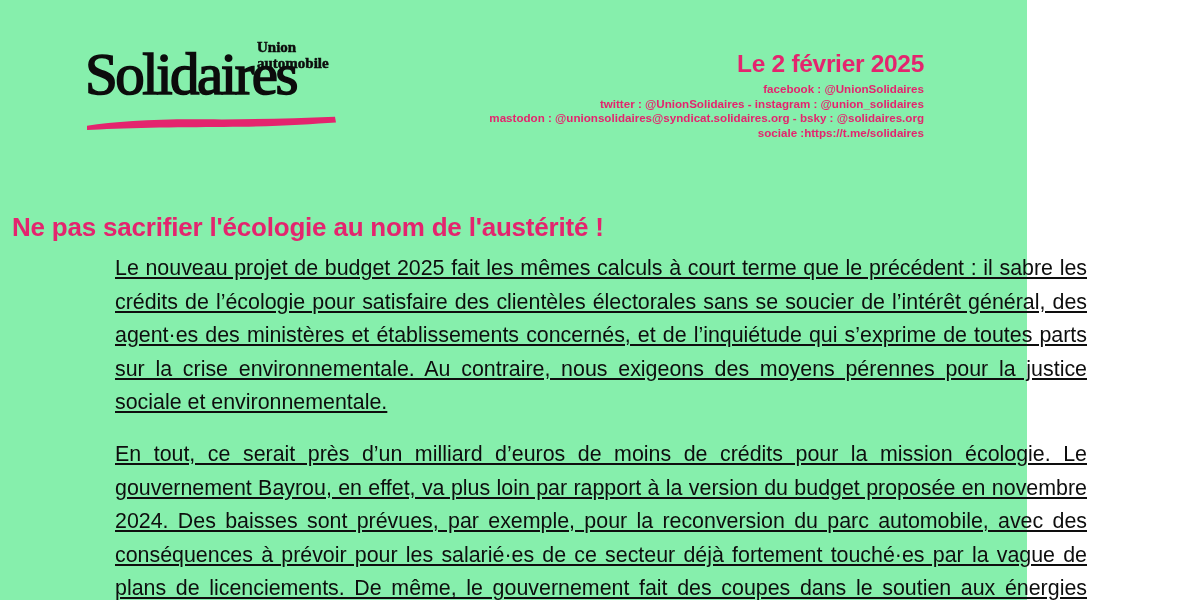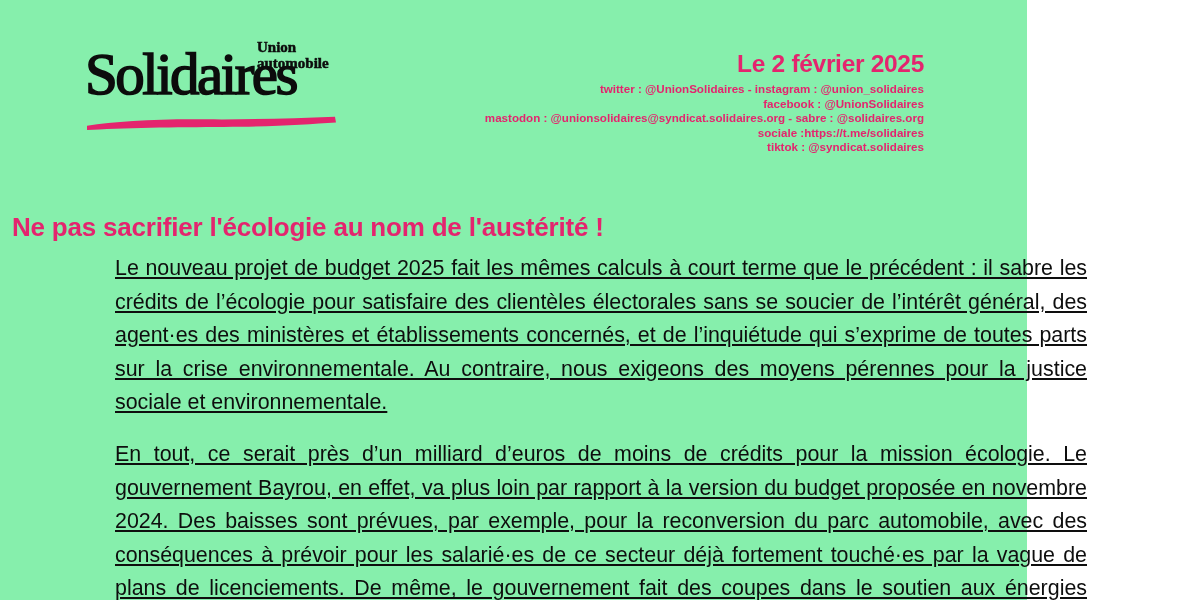--- a/index.html
+++ b/index.html
@@ -62,25 +62,24 @@
     <div class="logo-word">Solidaires</div>
     <svg class="logo-brush" viewBox="0 0 250 16" preserveAspectRatio="none" aria-hidden="true">
       <path d="M2,11 C30,7 70,4.5 120,5 C165,5.4 205,4 248,2.5 L249,8
                C225,9.5 195,11.5 155,12 C110,12.5 55,12.5 14,14.5 L2,15 Z" fill="#e4246e"></path>
     </svg>
   </div>
 
   <div class="header-right" style="color:#e4246e;">
     <div class="date">Le 2 février 2025</div>
     <div class="socials">
+      <div>facebook : @UnionSolidaires</div>
       <div>twitter : @UnionSolidaires - instagram : @union_solidaires</div>
-      <div>facebook : @UnionSolidaires</div>
-      <div>mastodon : @unionsolidaires@syndicat.solidaires.org - sabre : @solidaires.org</div>
+      <div>mastodon : @unionsolidaires@syndicat.solidaires.org - bsky : @solidaires.org</div>
       <div>sociale :https://t.me/solidaires</div>
-      <div>tiktok : @syndicat.solidaires</div>
     </div>
   </div>
 
   <h1 class="title" style="color:#e4246e;">Ne pas sacrifier l'écologie au nom de l'austérité !</h1>
 
   <div class="body">
     <p>Le nouveau projet de budget 2025 fait les mêmes calculs à court terme que le précédent : il sabre les crédits de l’écologie pour satisfaire des clientèles électorales sans se soucier de l’intérêt général, des agent·es des ministères et établissements concernés, et de l’inquiétude qui s’exprime de toutes parts sur la crise environnementale. Au contraire, nous exigeons des moyens pérennes pour la justice sociale et environnementale.</p>
     <p>En tout, ce serait près d’un milliard d’euros de moins de crédits pour la mission écologie. Le gouvernement Bayrou, en effet, va plus loin par rapport à la version du budget proposée en novembre 2024. Des baisses sont prévues, par exemple, pour la reconversion du parc automobile, avec des conséquences à prévoir pour les salarié·es de ce secteur déjà fortement touché·es par la vague de plans de licenciements. De même, le gouvernement fait des coupes dans le soutien aux énergies renouvelables.</p>
   </div>
 

